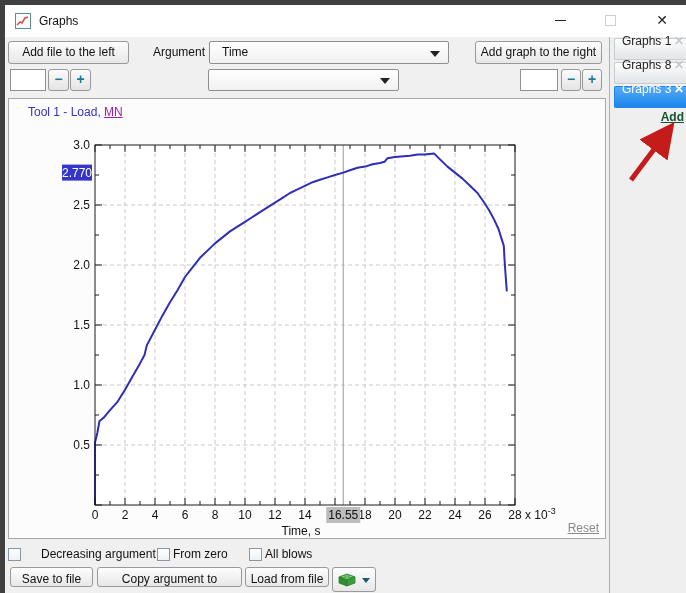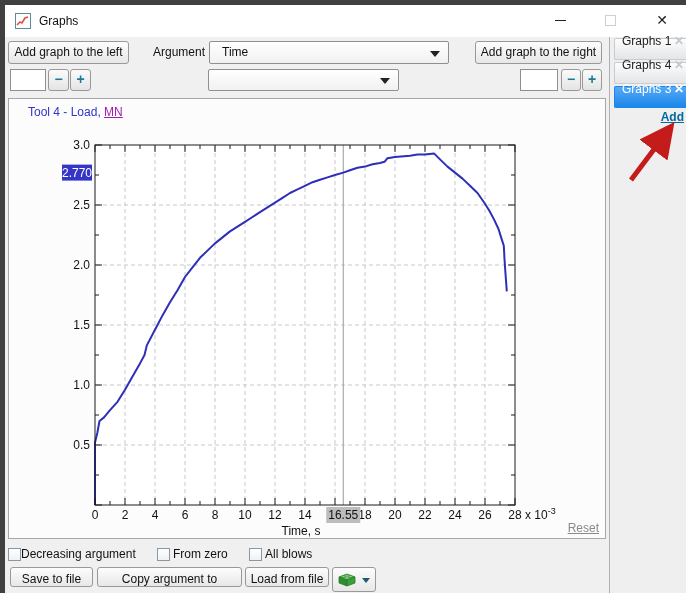--- a/index.html
+++ b/index.html
@@ -53,42 +53,42 @@
     <svg class="app-icon" viewBox="0 0 16 16">
       <rect x="0.5" y="0.5" width="15" height="15" fill="#ffffff" stroke="#5d8d9c"></rect>
       <polyline points="2,12 5,9 7,10 10,5 13,4" fill="none" stroke="#d9534a" stroke-width="1.6"></polyline>
     </svg>
     <span class="win-title">Graphs</span>
     <div class="winbtn min"><span class="minglyph"></span></div>
     <div class="winbtn max"><span class="maxglyph"></span></div>
     <div class="winbtn close"><span>✕</span></div>
   </div>
 
-  <div class="btn" style="left:3px;top:36px;width:121px;">Add graph to the left</div>
+  <div class="btn" style="left:3px;top:36px;width:121px;">Add file to the left</div>
   <span class="label" style="left:148px;top:40px;">Argument</span>
   <div class="combo" style="left:204px;top:36px;width:240px;">
     <span>Time</span>
     <span class="arrow"></span>
   </div>
   <div class="btn" style="left:470px;top:36px;width:127px;">Add graph to the right</div>
 
   <input class="numinput" style="left: 5px; top: 64px; width: 36px;" value="">
   <div class="spin" style="left: 43px; top: 64px; color: rgb(27, 122, 153);">−</div>
   <div class="spin" style="left: 65px; top: 64px; color: rgb(27, 122, 153);">+</div>
   <div class="combo" style="left:203px;top:64px;width:191px;height:22px;">
     <span></span>
     <span class="arrow" style="top:8px;"></span>
   </div>
   <input class="numinput" style="left: 515px; top: 64px; width: 38px;" value="">
   <div class="spin" style="left: 556px; top: 64px; width: 20px; color: rgb(27, 122, 153);">−</div>
   <div class="spin" style="left: 577px; top: 64px; width: 20px; color: rgb(27, 122, 153);">+</div>
 
   <div class="panel">
     <div class="series-title" style="color: rgb(50, 50, 204);">
-      <span>Tool 4 - Load,</span>
+      <span>Tool 1 - Load,</span>
       <a href="#" style="color: #a21caf;">MN</a>
     </div>
     <svg id="plot" width="596" height="439" viewBox="0 0 596 439">
         <rect x="86" y="46" width="420" height="360" fill="#ffffff"></rect>
         <line x1="116" y1="47" x2="116" y2="405" stroke="#c9c9c9" stroke-dasharray="4 3"></line>
         <line x1="146" y1="47" x2="146" y2="405" stroke="#c9c9c9" stroke-dasharray="4 3"></line>
         <line x1="176" y1="47" x2="176" y2="405" stroke="#c9c9c9" stroke-dasharray="4 3"></line>
         <line x1="206" y1="47" x2="206" y2="405" stroke="#c9c9c9" stroke-dasharray="4 3"></line>
         <line x1="236" y1="47" x2="236" y2="405" stroke="#c9c9c9" stroke-dasharray="4 3"></line>
         <line x1="266" y1="47" x2="266" y2="405" stroke="#c9c9c9" stroke-dasharray="4 3"></line>
@@ -215,21 +215,21 @@
         <text x="81" y="350" text-anchor="end" font-size="12" fill="#111" font-family="&quot;Liberation Sans&quot;,sans-serif">0.5</text>
         <rect x="53" y="65.59999999999997" width="30" height="16" fill="#3535c8"></rect>
         <text x="68" y="77.59999999999997" text-anchor="middle" font-size="12" fill="#ffffff" font-family="&quot;Liberation Sans&quot;,sans-serif">2.770</text>
         <text x="516" y="420" text-anchor="start" font-size="12" fill="#111" font-family="&quot;Liberation Sans&quot;,sans-serif">x 10<tspan dy="-5" font-size="9">-3</tspan></text>
         <text x="292" y="436" text-anchor="middle" font-size="12" fill="#111" font-family="&quot;Liberation Sans&quot;,sans-serif">Time, s</text>
       </svg>
     <a href="#" class="reset" style="color: rgb(138, 138, 138);">Reset</a>
   </div>
 
   <span class="cbx" style="left:3px;"></span>
-  <span class="cbx-label" style="left:16px;">Decreasing argument</span>
+  <span class="cbx-label" style="left:36px;">Decreasing argument</span>
   <span class="cbx" style="left:152px;"></span>
   <span class="cbx-label" style="left:168px;">From zero</span>
   <span class="cbx" style="left:244px;"></span>
   <span class="cbx-label" style="left:260px;">All blows</span>
 
   <div class="btn fbtn" style="left:5px;width:83px;">Save to file</div>
   <div class="btn fbtn" style="left:92px;width:145px;">Copy argument to clipboard</div>
   <div class="btn fbtn" style="left:240px;width:84px;">Load from file</div>
   <div class="export-btn">
     <svg width="20" height="17" viewBox="0 0 20 17" style="position:absolute;left:4px;top:3px;">
@@ -242,28 +242,28 @@
     <span class="caret"></span>
   </div>
 
   <div class="divider"></div>
   <div class="sidebar">
     <div class="tab" style="top:1px;">
       <span>Graphs 1</span>
       <span class="x">✕</span>
     </div>
     <div class="tab" style="top:25px;">
-      <span>Graphs 4</span>
+      <span>Graphs 8</span>
       <span class="x">✕</span>
     </div>
     <div class="tab active" style="top: 49px; background: linear-gradient(rgb(85, 170, 247), rgb(28, 134, 234));">
       <span>Graphs 3</span>
       <span class="x">✕</span>
     </div>
-    <a href="#" class="add-link" style="color: #0369a1; text-align: right;">Add</a>
+    <a href="#" class="add-link" style="color: #14532d; text-align: right;">Add</a>
     <svg id="arrow-svg" width="76" height="70" viewBox="0 0 76 70">
       <defs>
         <marker id="ah" markerWidth="7" markerHeight="7" refX="4.5" refY="3.5" orient="auto">
           <polygon points="0,0 7,3.5 0,7" fill="#c41b1b"></polygon>
         </marker>
       </defs>
       <line x1="18" y1="58" x2="54" y2="10" stroke="#c41b1b" stroke-width="5" marker-end="url(#ah)"></line>
     </svg>
   </div>
 

